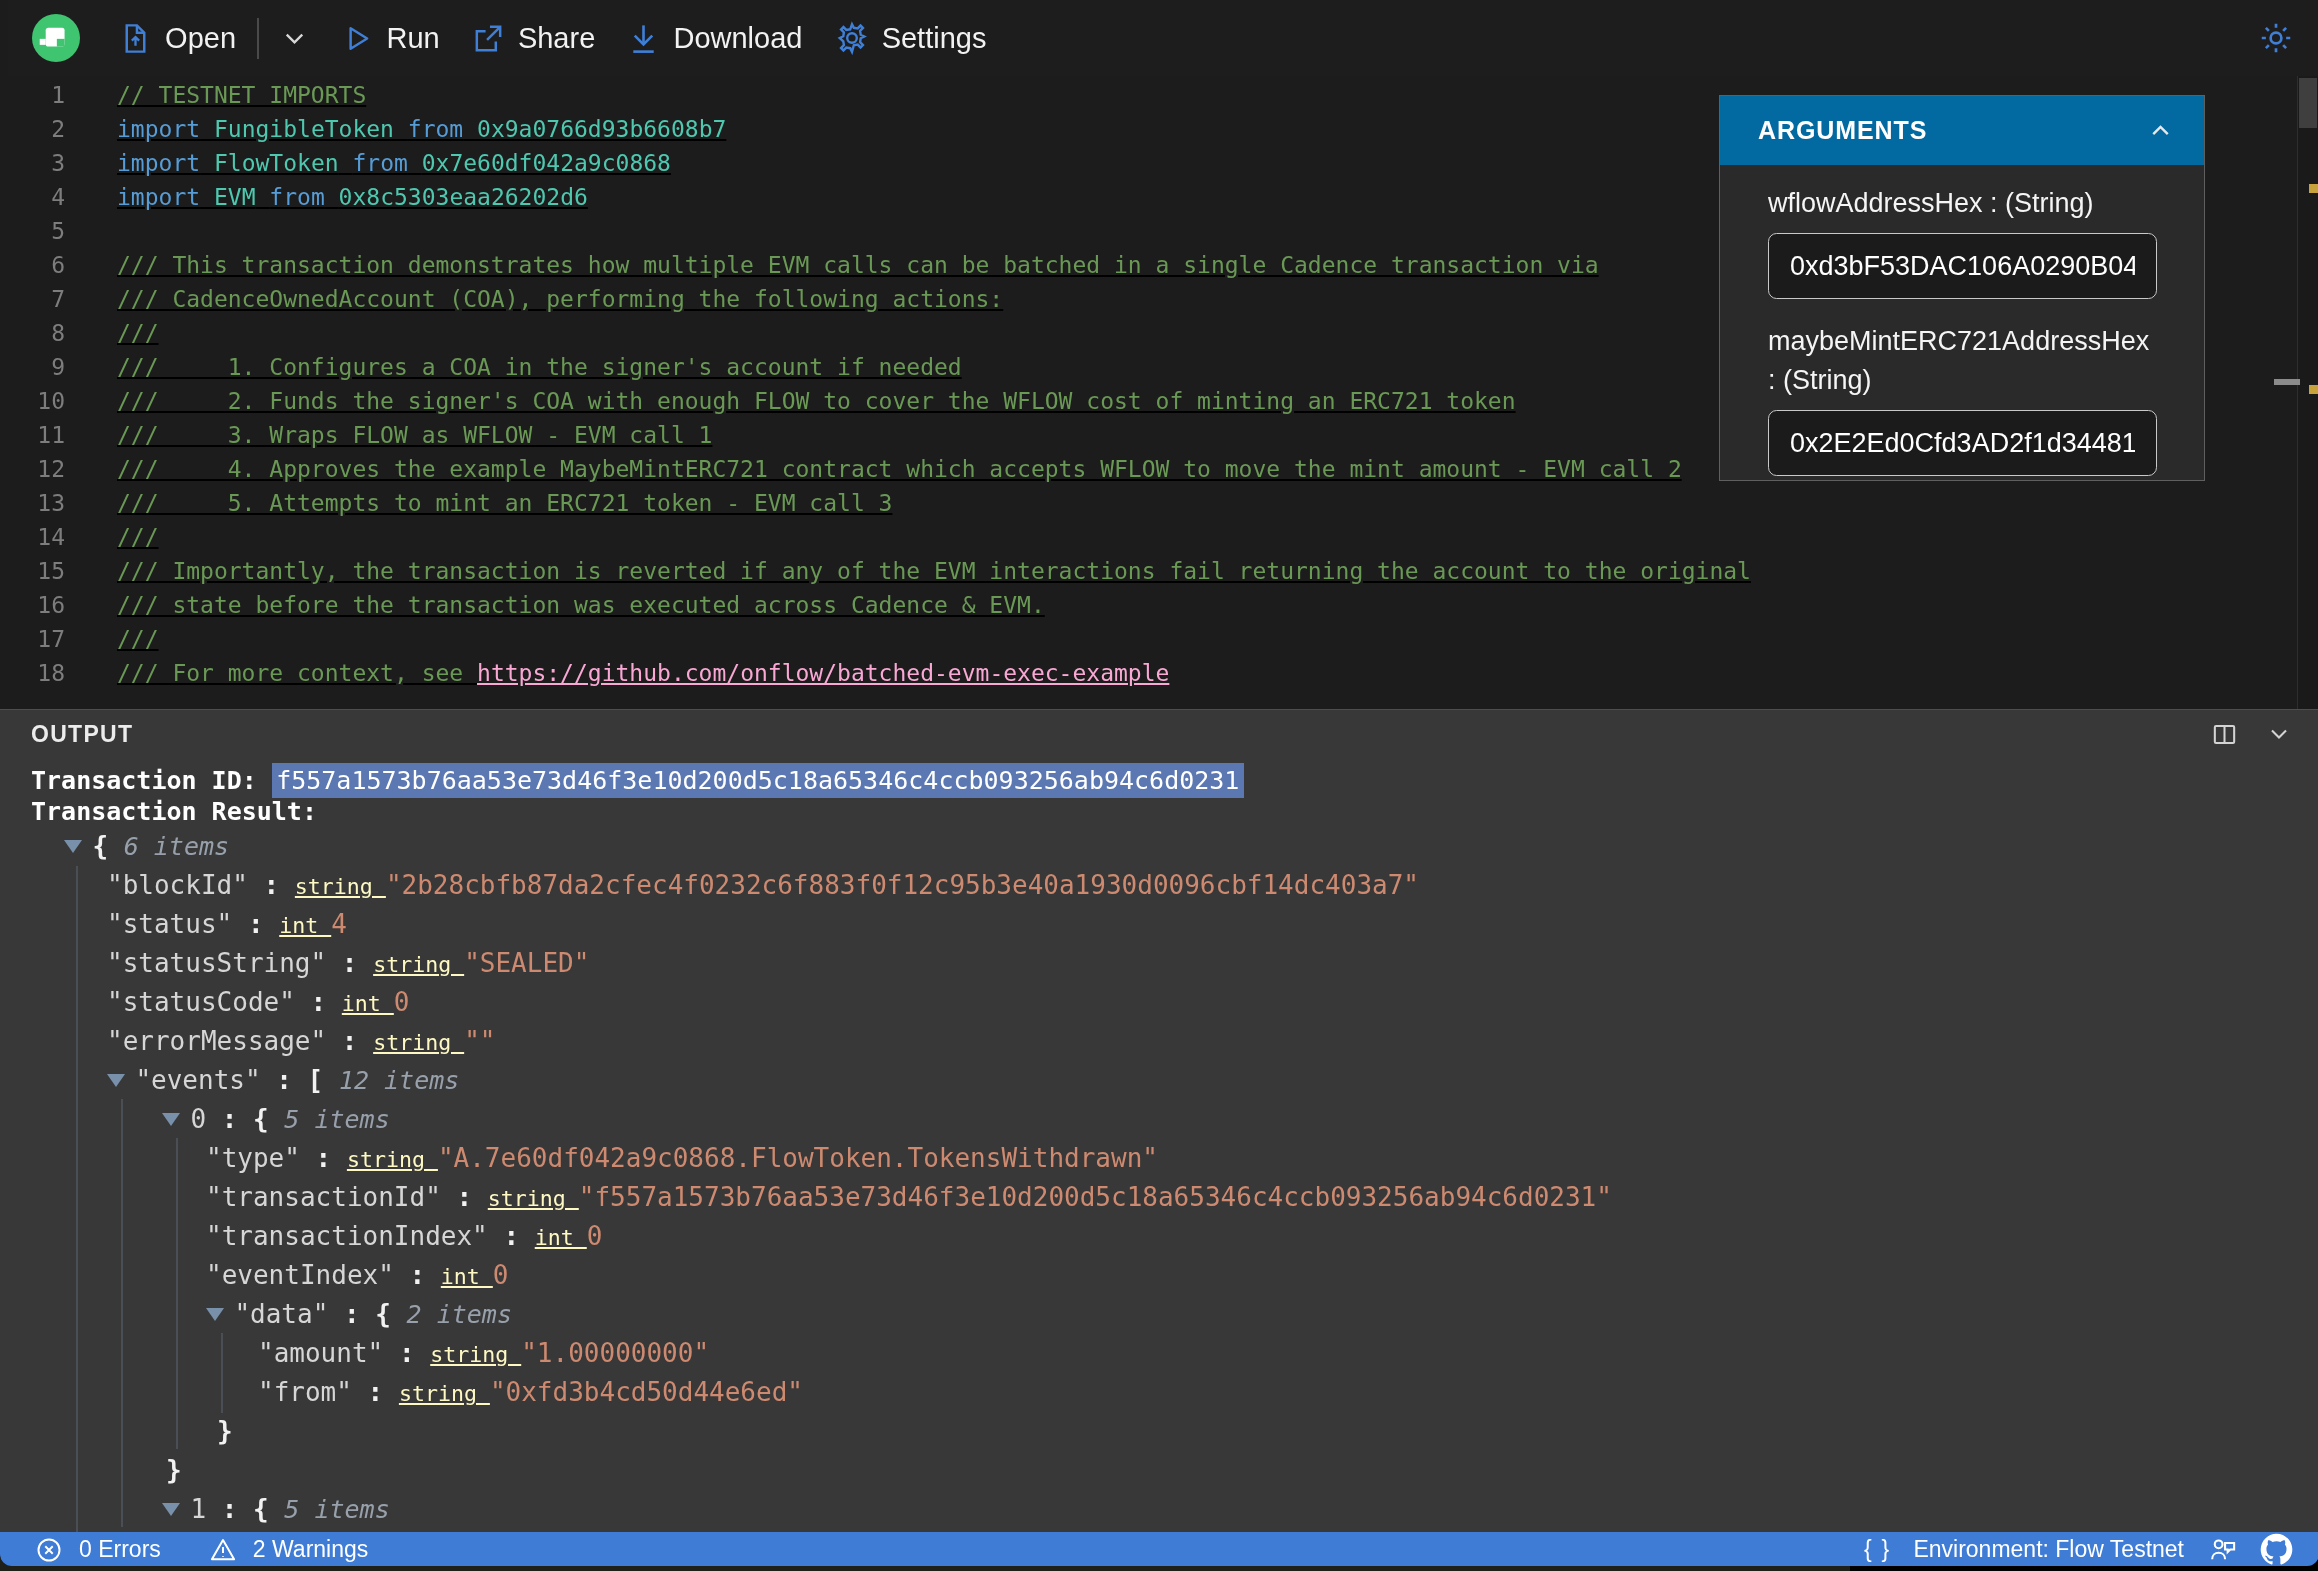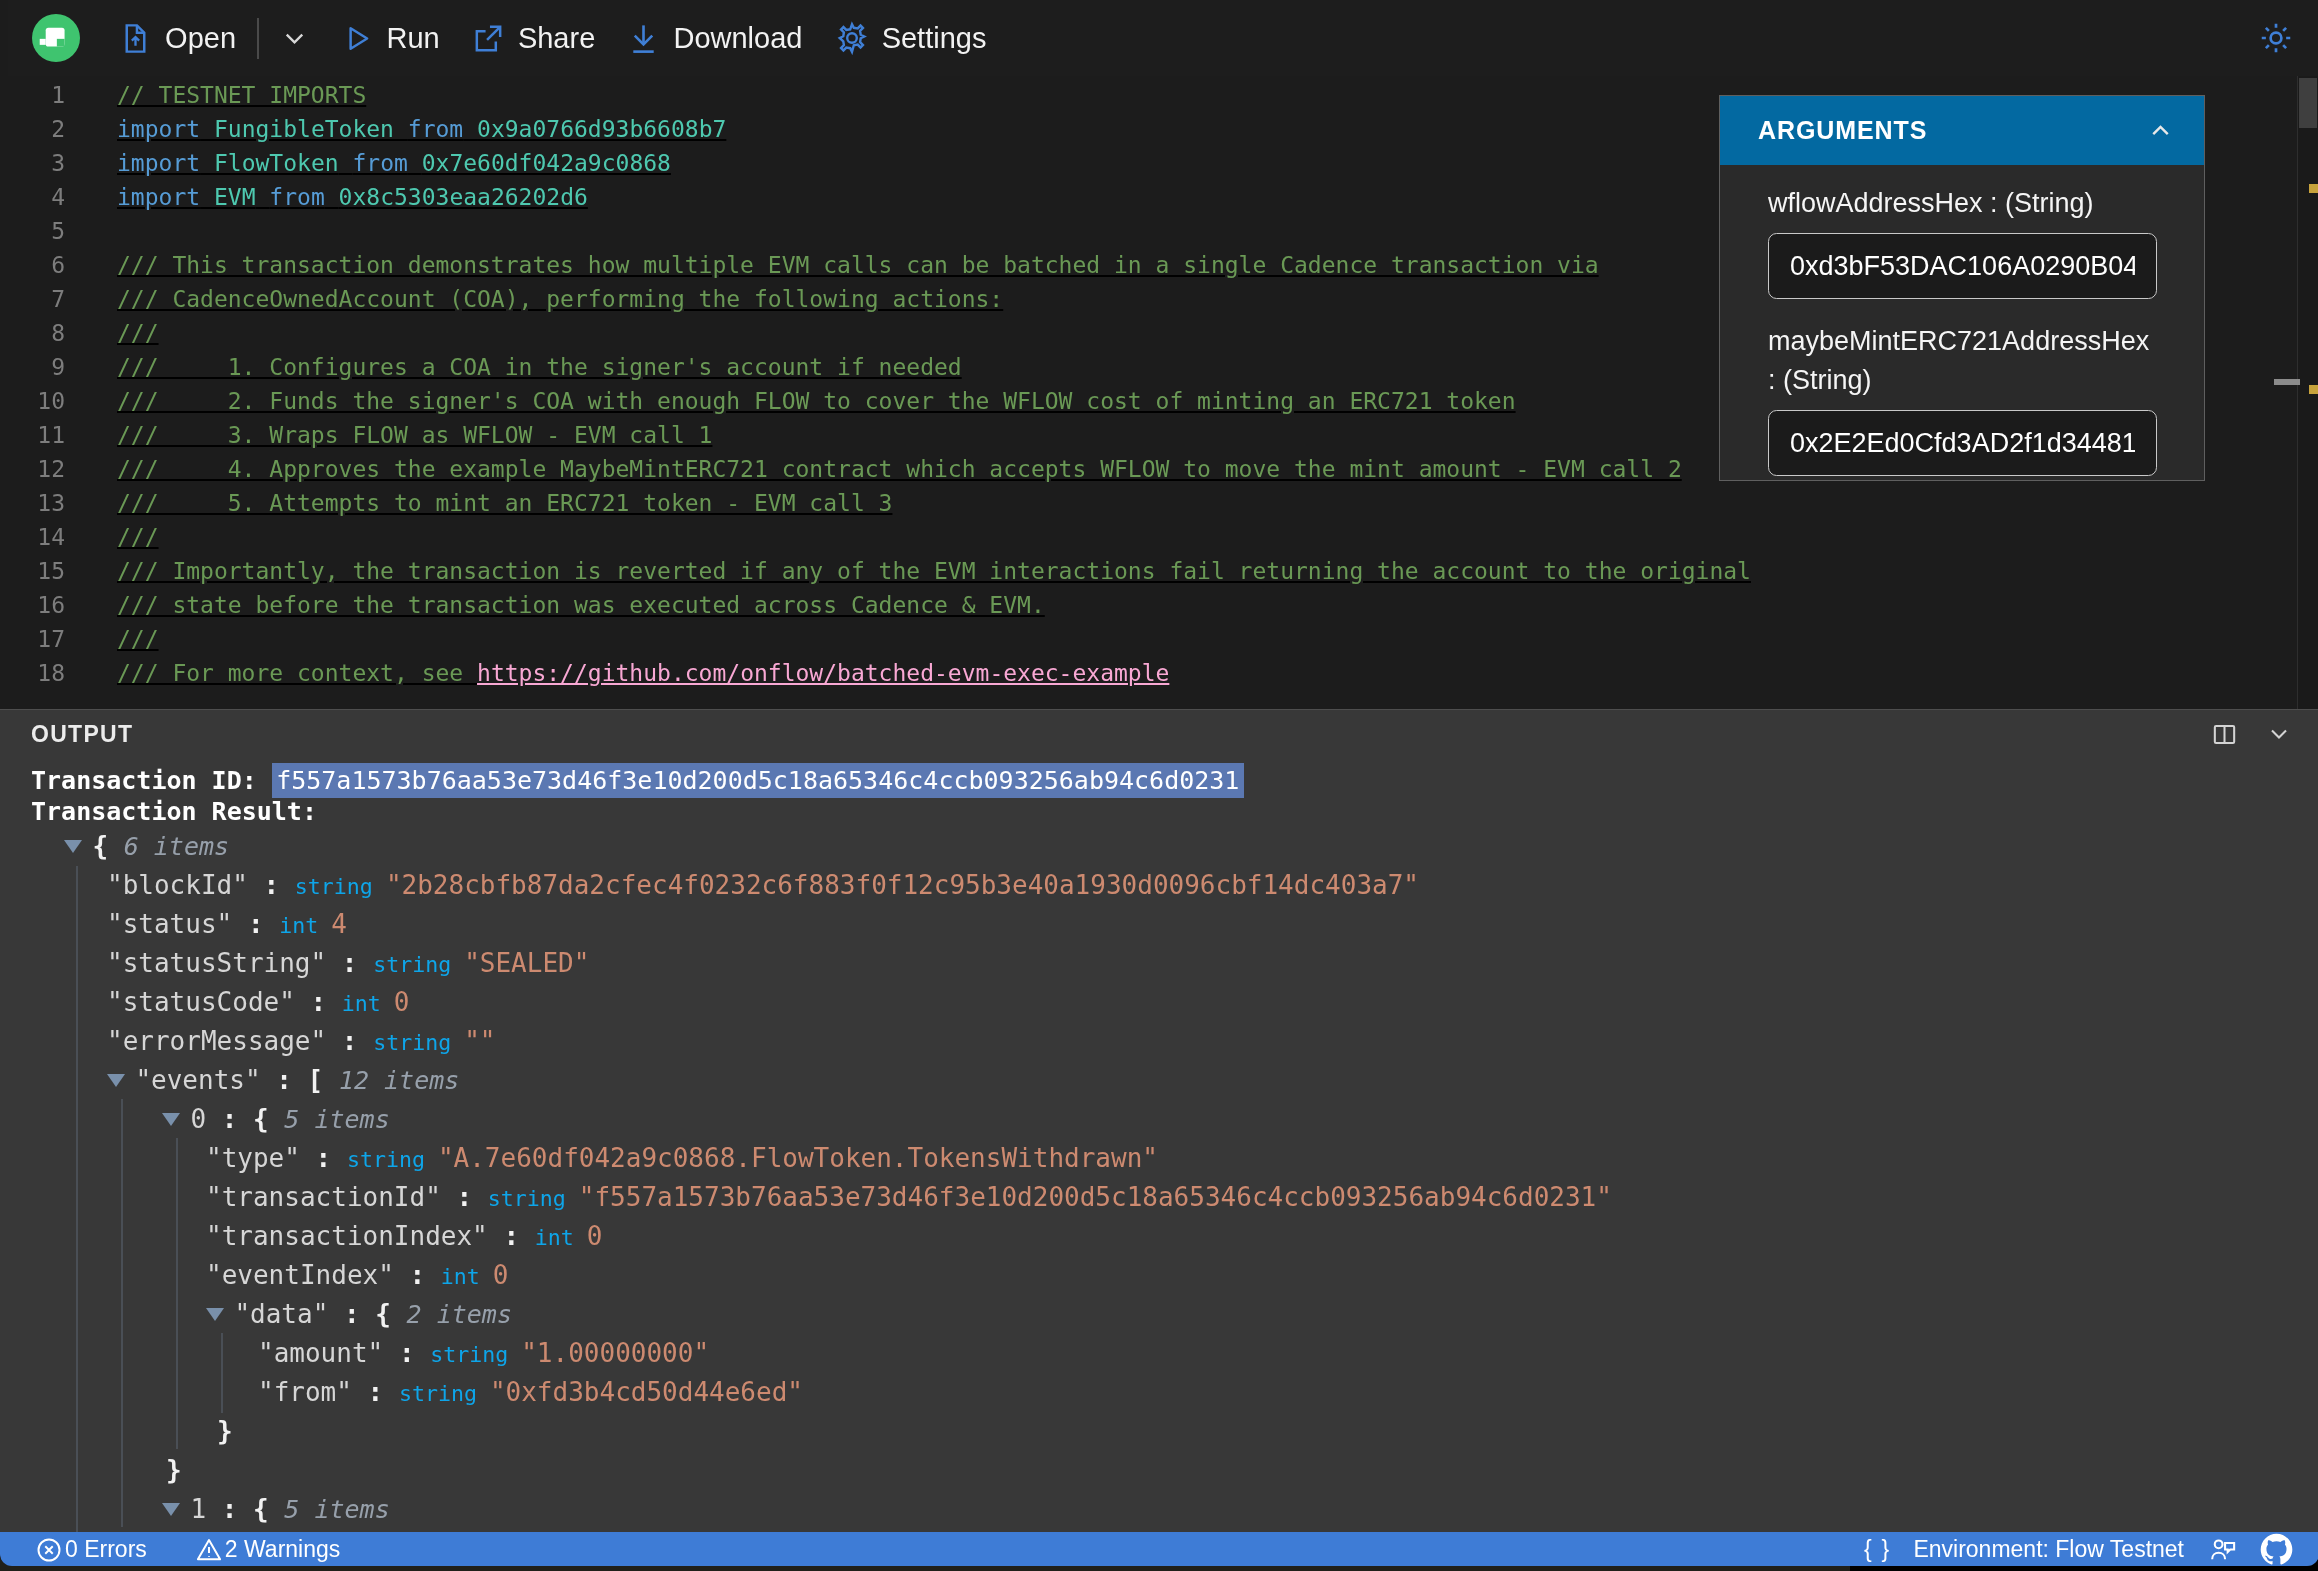--- a/index.html
+++ b/index.html
@@ -64,31 +64,31 @@
   .tx-label { font-weight:bold; }
   .tx-id-hl { background:#5b78b2; padding:2.6px 4.3px; color:#ffffff; }
 
   .tree { position:relative; }
   .tree-row { height:39px; line-height:39px; font-size:26px; white-space:pre; }
   .tw { display:inline-block; width:0; height:0; border-left:9.5px solid transparent;
     border-right:9.5px solid transparent; border-top:13px solid #7990ab;
     margin-right:10.4px; vertical-align:1.7px; }
   .sg-key { color:#d6d6d6; }
   .sg-colon { color:#f2f2f2; font-weight:bold; }
-  .sg-typ { color:#0ea5e9; font-size:21.6px; }
+  .sg-typ { color:#fef9c3; font-size:21.6px;text-decoration:underline; }
   .sg-val { color:#cd8a70; }
   .sg-brace { color:#f2f2f2; font-weight:bold; }
   .sg-items { color:#97a0ab; font-style:italic; font-size:25px; }
   .guide { position:absolute; width:1.7px; background:#4e545c; opacity:.85; }
 
   
   .status-bar { position:absolute; left:0; right:0; top:1532px; height:35px; background:#3e7cd6;
     border-radius:0 0 12px 12px; display:flex; align-items:center; padding:0 26px 0 35px;
     color:#fff; font-size:23px; z-index:10; }
-  .sb-group { display:flex; align-items:center; gap:2px; margin-right:48px; }
+  .sb-group { display:flex; align-items:center; gap:16px; margin-right:48px; }
   .sb-spacer { flex:1; }
   .sb-right { display:flex; align-items:center; gap:22.5px; }
   .braces-glyph { font-size:23px; color:#fff; letter-spacing:1.7px; }
 </style>
 </head>
 <body>
 
 <div class="window">
 
   <div class="toolbar">

